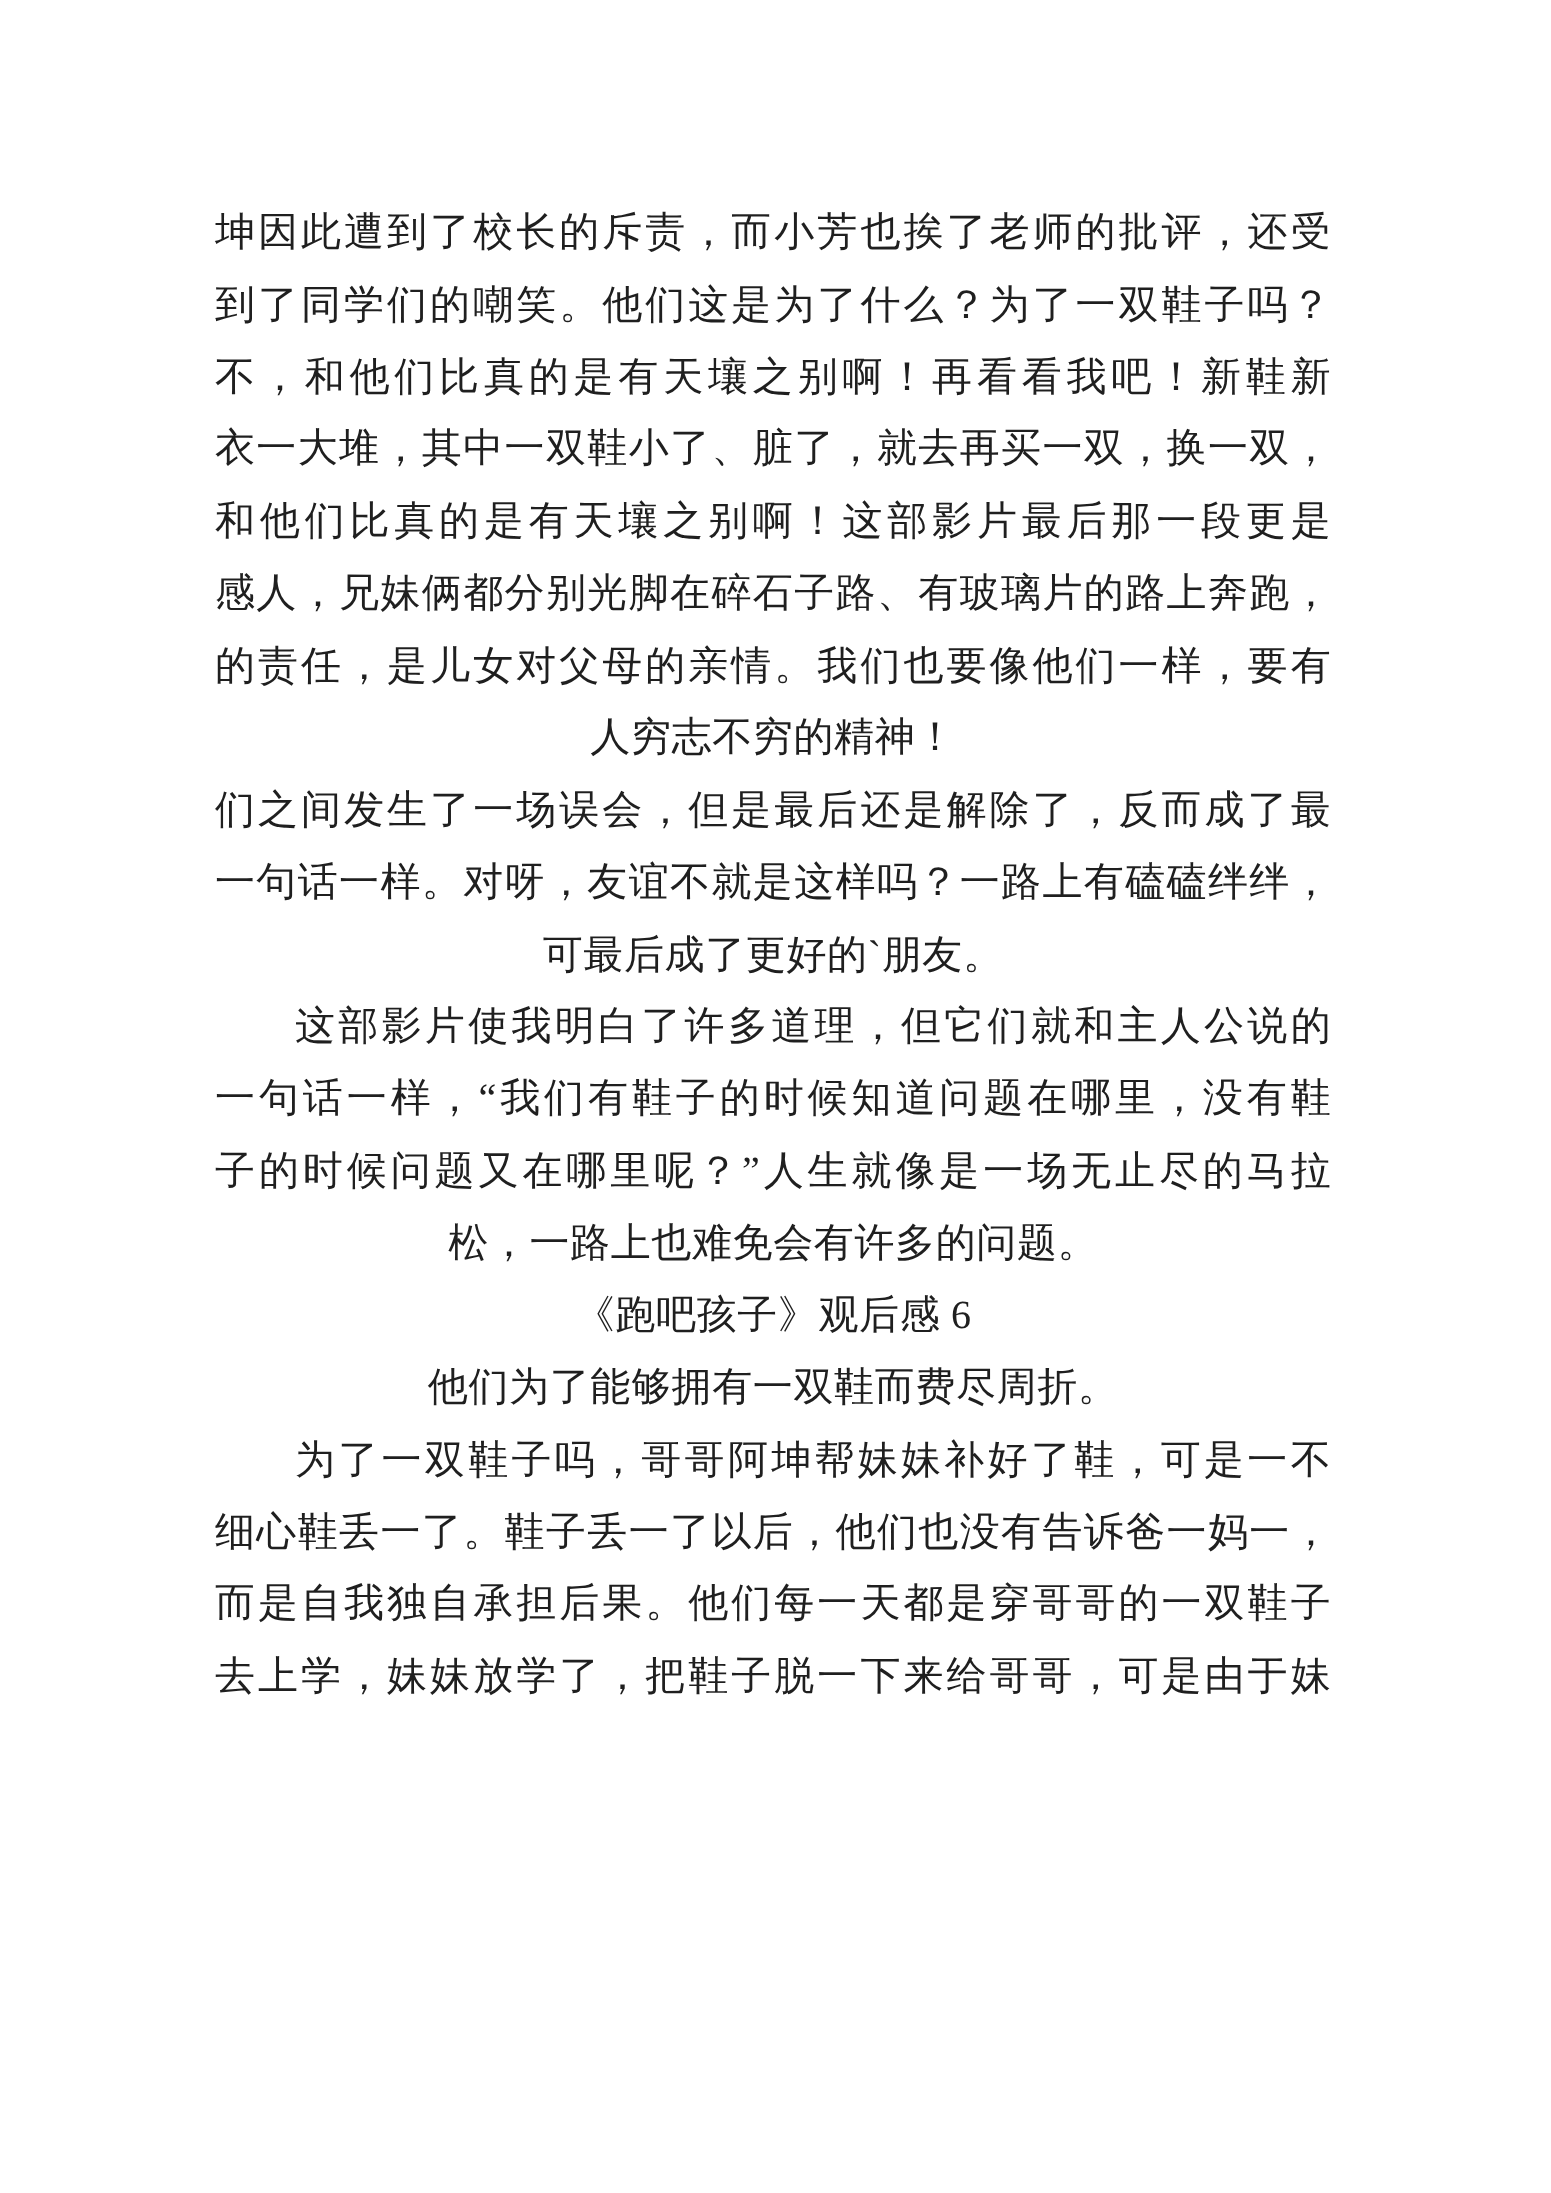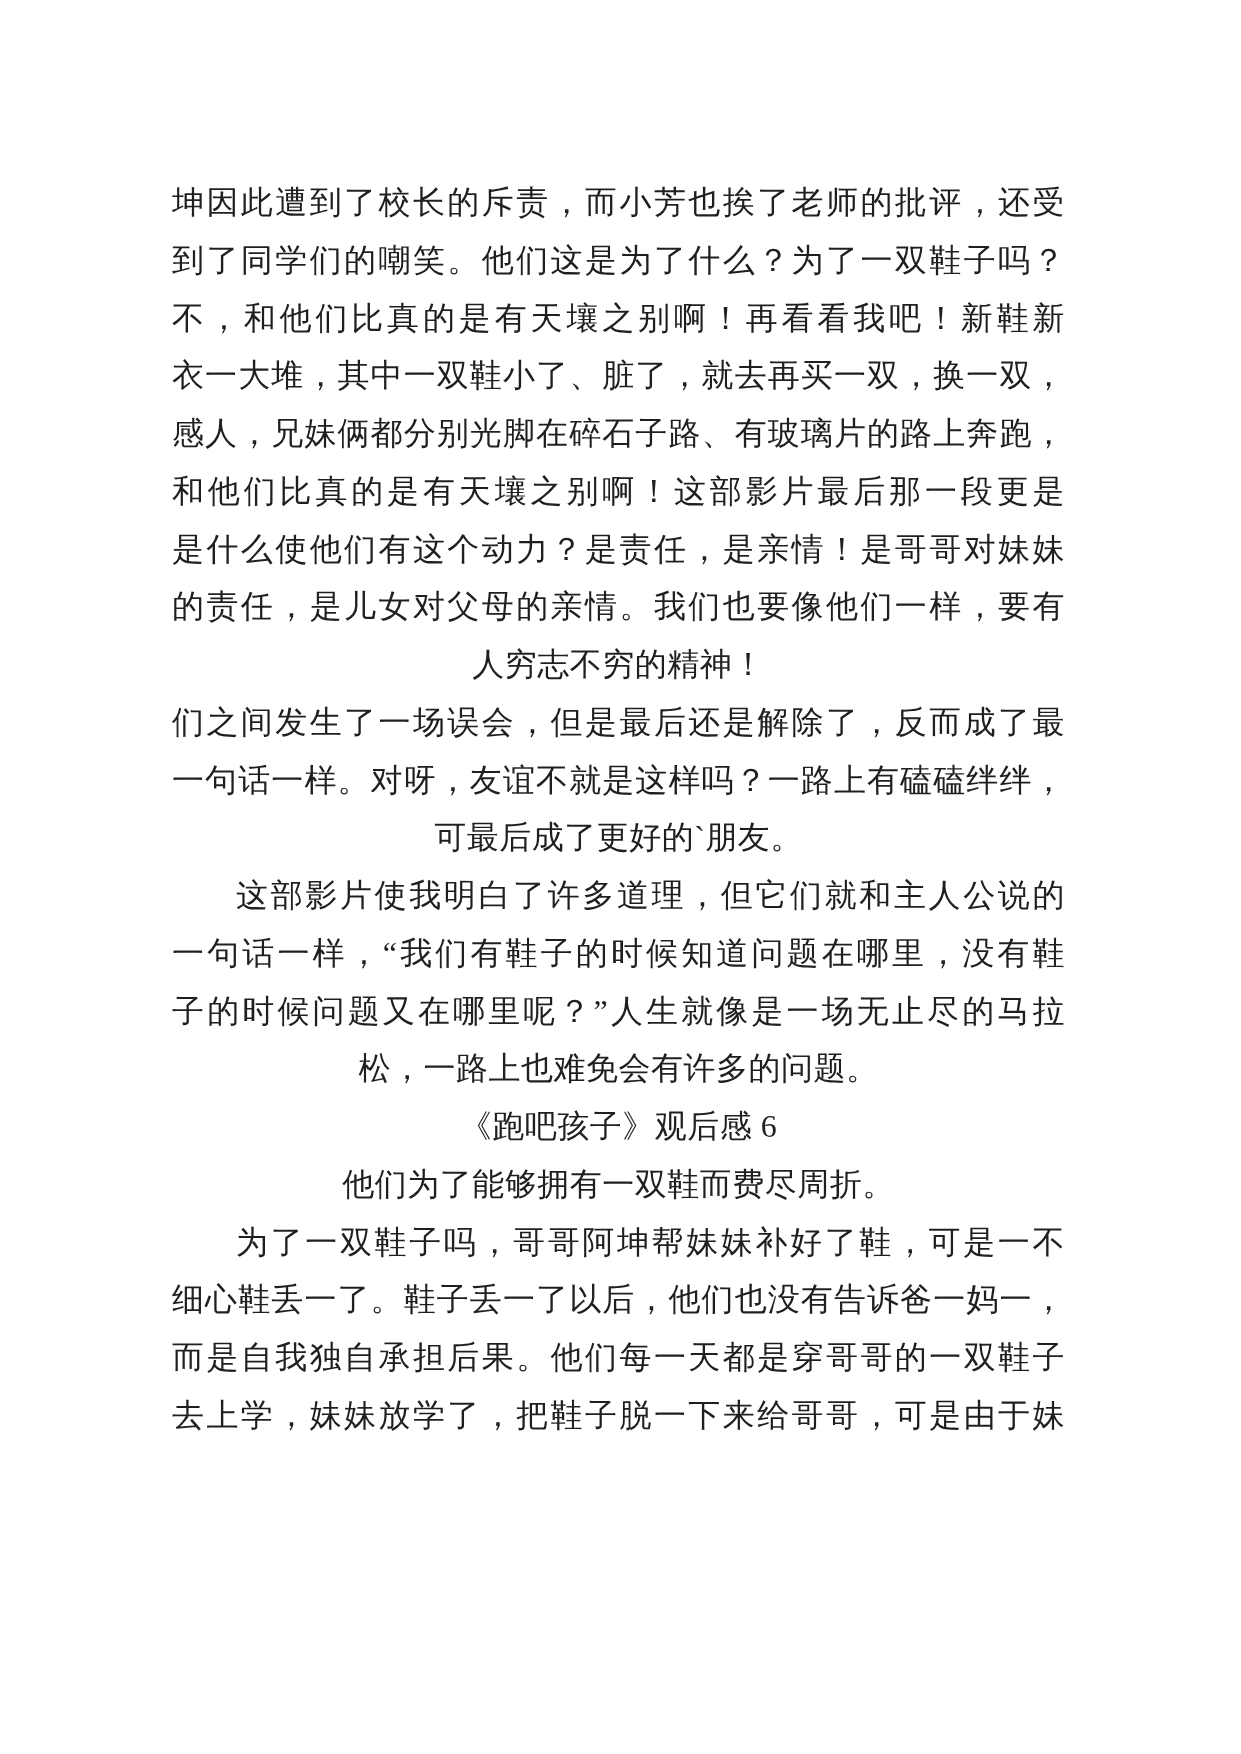--- a/index.html
+++ b/index.html
@@ -18,21 +18,21 @@
     position: absolute;
     left: 0;
     top: 0;
     width: 1241px;
     height: 1754px;
     background: #ffffff;
   }
   .text-block {
     position: absolute;
     left: 172px;
-    top: 174px;
+    top: 157px;
     width: 893px;
     color: #1f1f1f;
     font-size: 32px;
     line-height: 57.75px;
     font-weight: 400;
   }
   .line {
     text-align: center;
     white-space: normal;
     letter-spacing: 0.5px;
@@ -47,23 +47,22 @@
 </style>
 </head>
 <body>
 
 <div class="page">
   <div class="text-block" style="color: rgb(31, 31, 31);">
       <div class="line j">坤因此遭到了校长的斥责，而小芳也挨了老师的批评，还受</div>
       <div class="line j">到了同学们的嘲笑。他们这是为了什么？为了一双鞋子吗？</div>
       <div class="line j">不，和他们比真的是有天壤之别啊！再看看我吧！新鞋新</div>
       <div class="line j">衣一大堆，其中一双鞋小了、脏了，就去再买一双，换一双，</div>
+      <div class="line j">和他们比真的是有天壤之别啊！这部影片最后那一段更是</div>
       <div class="line j">感人，兄妹俩都分别光脚在碎石子路、有玻璃片的路上奔跑，</div>
-      <div class="line j">和他们比真的是有天壤之别啊！这部影片最后那一段更是</div>
-      <div class="line j">是什么使他们有这个动力？是责任，是亲情！是哥哥对妹妹</div>
       <div class="line j">的责任，是儿女对父母的亲情。我们也要像他们一样，要有</div>
       <div class="line">人穷志不穷的精神！</div>
       <div class="line j">们之间发生了一场误会，但是最后还是解除了，反而成了最</div>
       <div class="line j">一句话一样。对呀，友谊不就是这样吗？一路上有磕磕绊绊，</div>
       <div class="line">可最后成了更好的`朋友。</div>
       <div class="line j ind">这部影片使我明白了许多道理，但它们就和主人公说的</div>
       <div class="line j">一句话一样，“我们有鞋子的时候知道问题在哪里，没有鞋</div>
       <div class="line j">子的时候问题又在哪里呢？”人生就像是一场无止尽的马拉</div>
       <div class="line">松，一路上也难免会有许多的问题。</div>
       <div class="line">《跑吧孩子》观后感 6</div>

